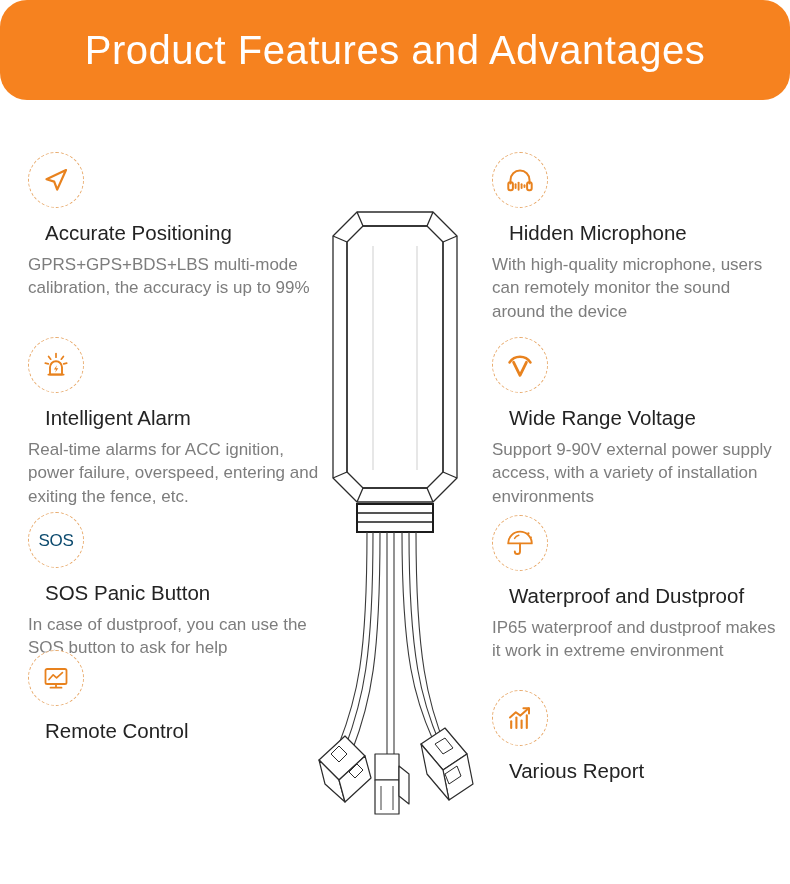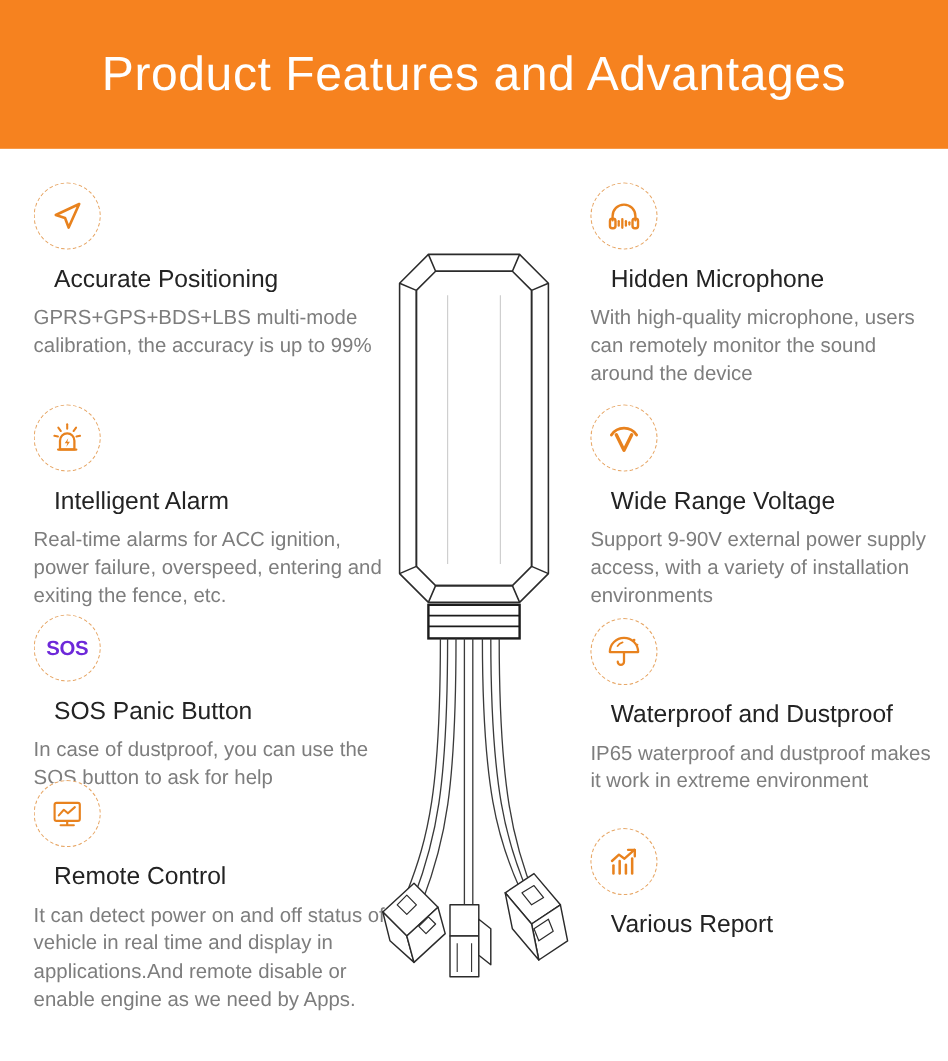--- a/index.html
+++ b/index.html
@@ -15,25 +15,26 @@
     width: 790px;
     height: 884px;
     background: #ffffff;
   }
 
   
   .header {
     position: absolute;
     left: 0; top: 0;
     width: 790px;
-    height: 124px;
+    height: 100px;
     background: #F6821F;
     display: flex;
     align-items: center;
     justify-content: center;
+    border-radius: 27px;
   }
   .header-title {
     color: #FFFFFF;
     font-size: 40px;
     font-weight: 400;
     letter-spacing: 0.5px;
     white-space: nowrap;
     line-height: 1;
   }
 
@@ -64,23 +65,23 @@
     border: 1.3px dashed #E8A96A;
     border-radius: 50%;
     display: flex;
     align-items: center;
     justify-content: center;
     margin-bottom: 13px;
     background: #fff;
   }
   .icon-circle svg { display: block; }
   .sos-text {
-    color: #6d28d9;
+    color: #0c4a6e;
     font-size: 17px;
-    font-weight: 700;
+    font-weight: 400;
     letter-spacing: -0.3px;
     line-height: 1;
   }
 
   .feature-title {
     font-size: 20.5px;
     font-weight: 400;
     color: #232323;
     line-height: 1.2;
     margin-bottom: 7px;
@@ -157,21 +158,20 @@
     <div class="feature f3">
       <div class="icon-circle">
         <svg width="32" height="32" viewBox="0 0 32 32">
           <rect x="5.5" y="7" width="21" height="15" rx="1.6" fill="none" stroke="#E8821E" stroke-width="1.8"></rect>
           <polyline points="9,17.5 13.2,12.8 16.6,15.8 22.4,10.6" fill="none" stroke="#E8821E" stroke-width="1.7" stroke-linejoin="round" stroke-linecap="round"></polyline>
           <line x1="16" y1="22" x2="16" y2="25.5" stroke="#E8821E" stroke-width="1.8"></line>
           <line x1="10.5" y1="25.7" x2="21.5" y2="25.7" stroke="#E8821E" stroke-width="1.8" stroke-linecap="round"></line>
         </svg>
       </div>
       <div class="feature-title">Remote Control</div>
-      <div class="feature-desc">It can detect power on and off status of vehicle in real time and display in applications.And remote disable or enable engine as we need by Apps.</div>
     </div>
 
   </div>
 
   <div class="col col-right">
 
     <div class="feature f0">
       <div class="icon-circle">
         <svg width="32" height="32" viewBox="0 0 32 32">
           <path d="M6.5 19.5 L6.5 16 a9.5 9.5 0 0 1 19 0 L25.5 19.5" fill="none" stroke="#E8821E" stroke-width="2" stroke-linecap="round"></path>

